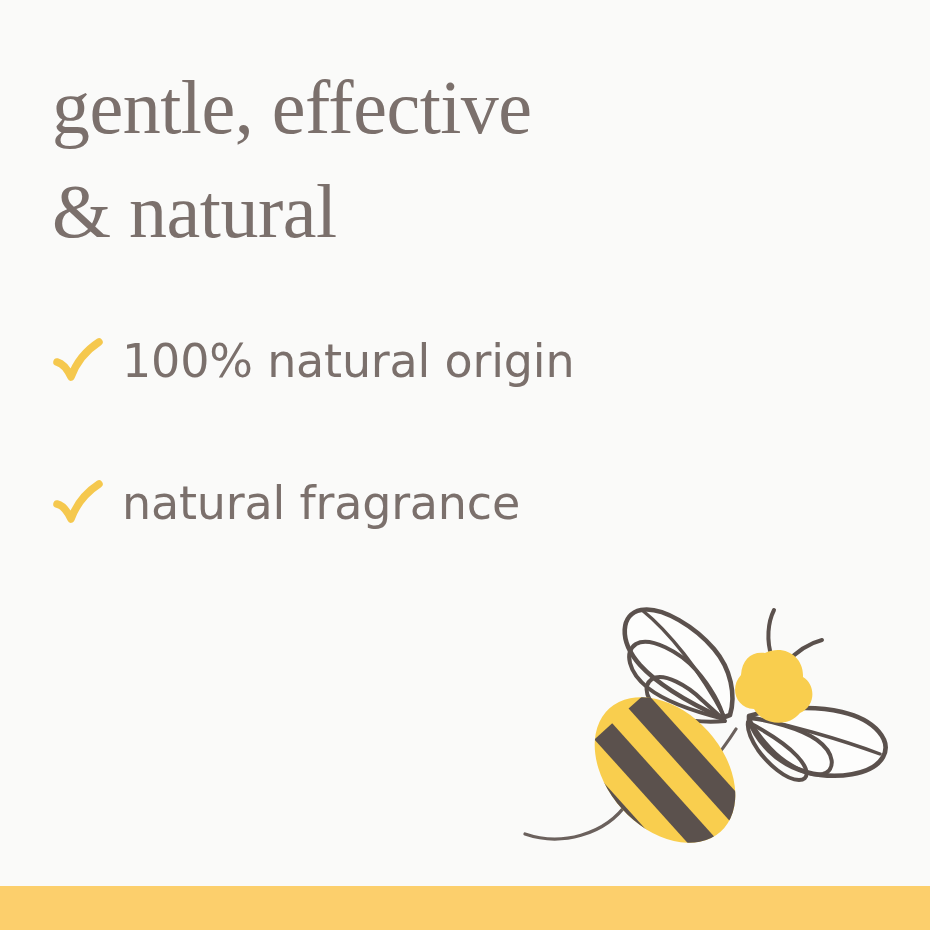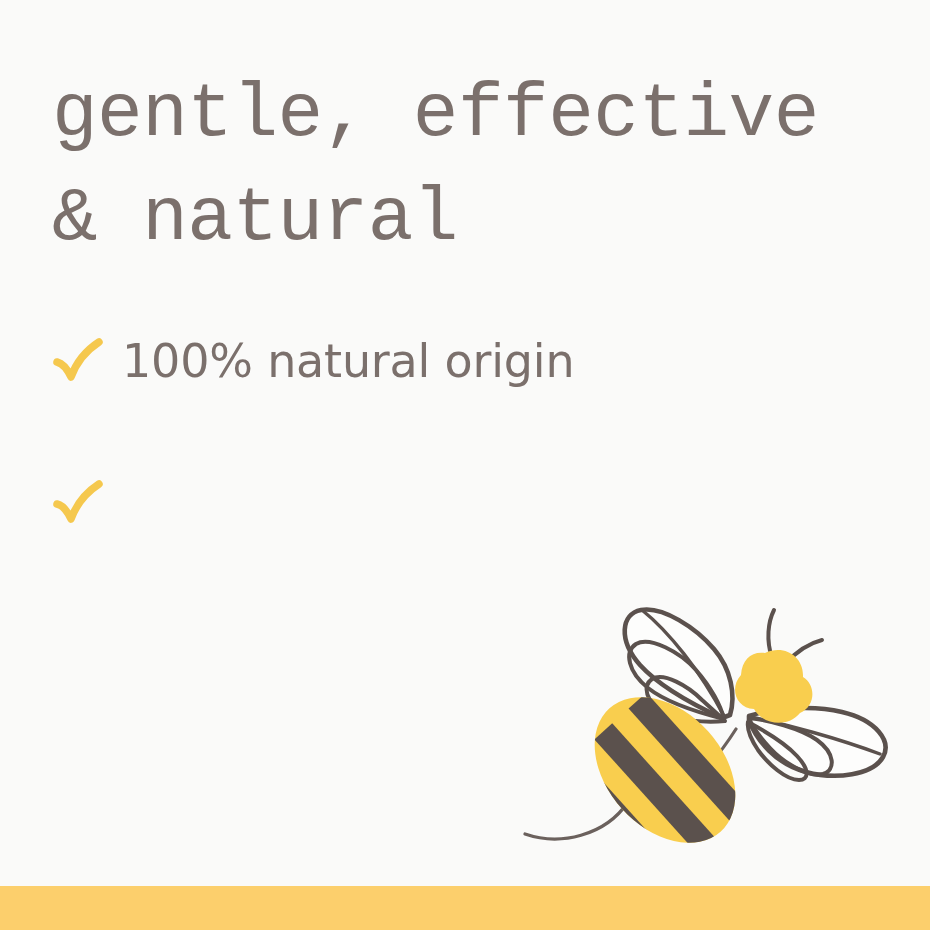--- a/index.html
+++ b/index.html
@@ -21,24 +21,24 @@
     height: 930px;
     background: #FAFAF9;
     box-sizing: border-box;
     overflow: hidden;
   }
 
   
   .headline {
     position: absolute;
     left: 52px;
-    top: 12px;
+    top: 4px;
     width: 800px;
     color: #7B706C;
-    font-family: Liberation Mono, monospace;
+    font-family: Liberation Serif, serif;
     font-size: 76px;
     line-height: 1.37;
     font-weight: 400;
     letter-spacing: -0.5px;
     white-space: pre-line;
   }
 
   
   .benefits {
     position: absolute;
@@ -109,20 +109,21 @@
         <path d="M5 27 Q13 29 19 42 Q27 20 47 7" fill="none" stroke="#F5C84E" stroke-width="7.5" stroke-linecap="round" stroke-linejoin="round"></path>
       </svg>
       <span class="benefit-label">100% natural origin</span>
     </li>
 
 
     <li class="benefit-row">
       <svg class="check-icon" viewBox="0 0 52 52" aria-hidden="true">
         <path d="M5 27 Q13 29 19 42 Q27 20 47 7" fill="none" stroke="#F5C84E" stroke-width="7.5" stroke-linecap="round" stroke-linejoin="round"></path>
       </svg>
+      <span class="benefit-label">natural fragrance</span>
     </li>
 
   </ul>
 
   <svg class="bee-illustration" viewBox="0 0 430 320" aria-hidden="true">
 
     <path d="M25 286 C 60 298 105 288 128 254
              C 145 229 143 202 124 196
              C 106 191 97 212 110 231
              C 124 252 156 258 182 241

